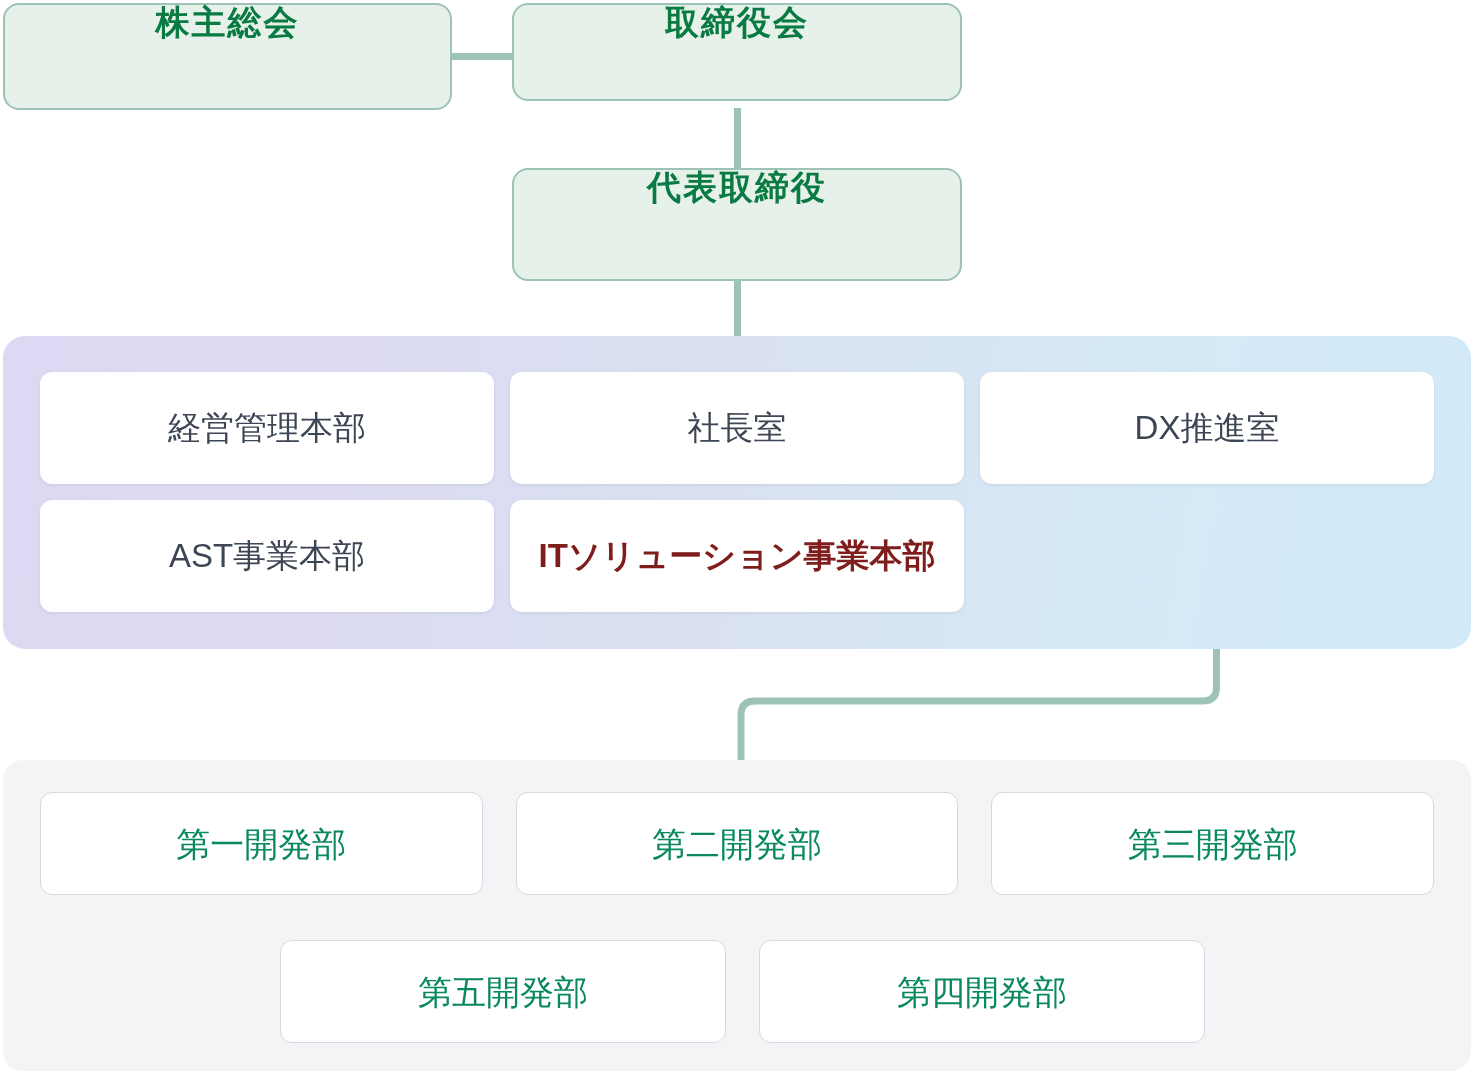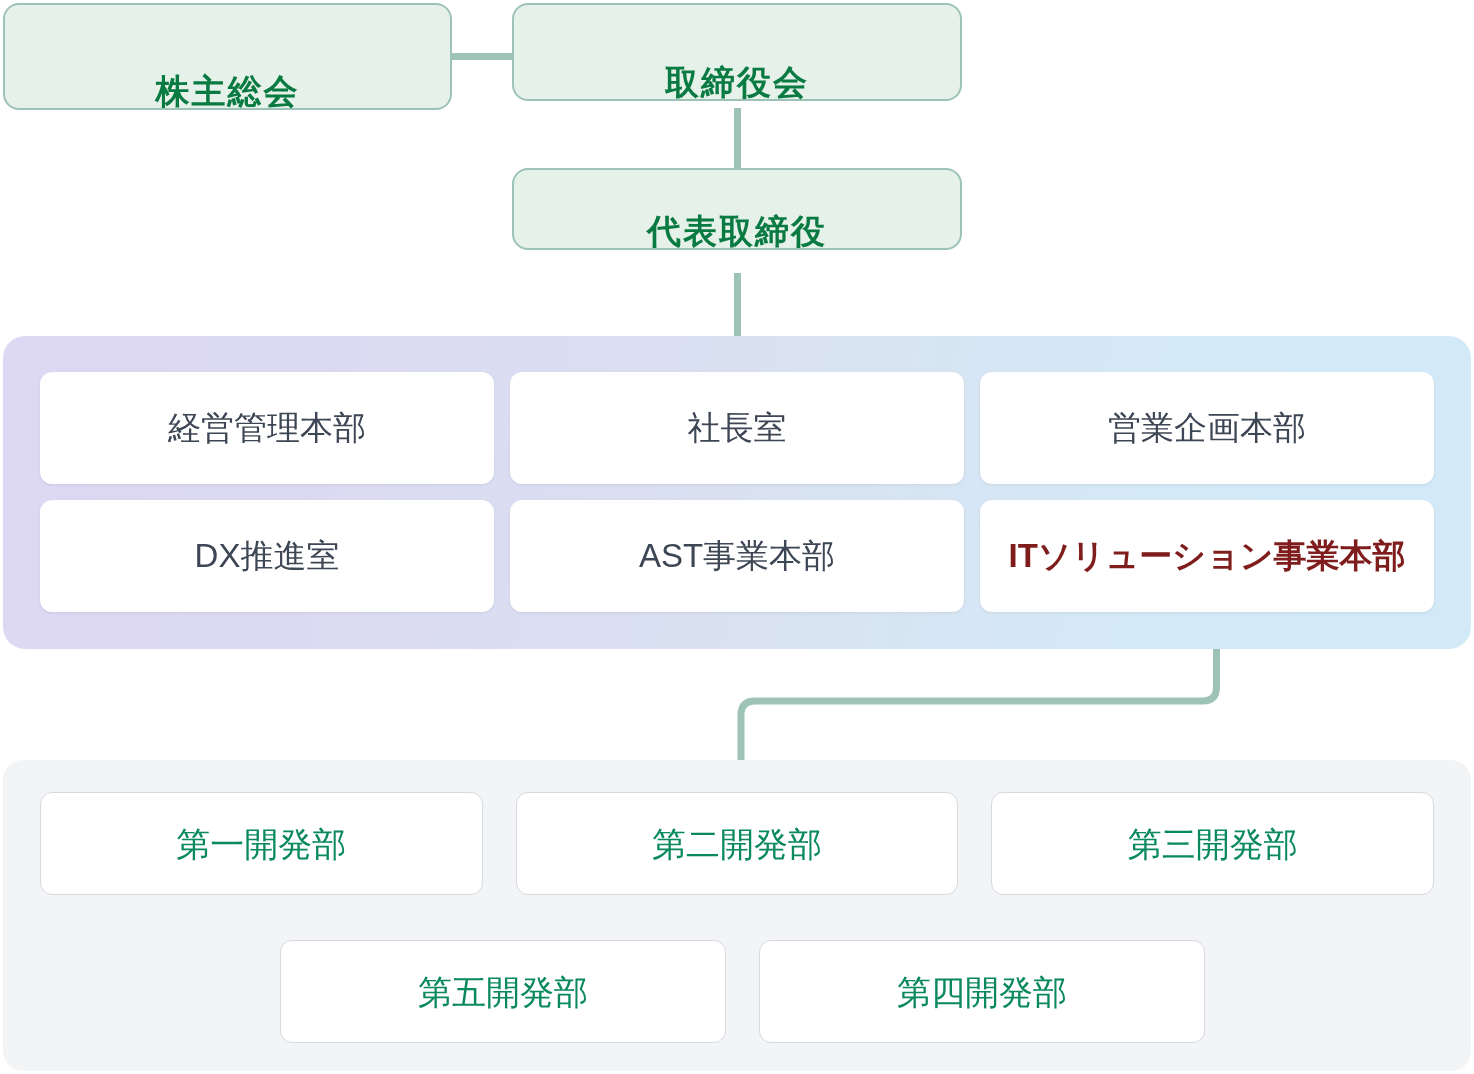--- a/index.html
+++ b/index.html
@@ -35,21 +35,21 @@
     pointer-events: none;
   }
 
   
   .green-box {
     position: absolute;
     background: #e6f2e9;
     border: 2px solid #9dc3b8;
     border-radius: 16px;
     display: flex;
-    align-items: flex-end;
+    align-items: flex-start;
     justify-content: center;
     z-index: 2;
   }
   .green-box .label {
     color: #0a7a43;
     font-weight: bold;
     font-size: 34px;
     letter-spacing: 2px;
     line-height: 1;
   }
@@ -158,40 +158,37 @@
   </div>
 
   <div class="connector connector-h" style="left:450px; top:53px; width:64px;"></div>
 
   <div class="green-box" style="left:512px; top:3px; width:450px; height:98px;">
     <span class="label">取締役会</span>
   </div>
 
   <div class="connector connector-v" style="left:734px; top:108px; width:7px; height:62px;"></div>
 
-  <div class="green-box" style="left:512px; top:168px; width:450px; height:82px;">
+  <div class="green-box" style="left:512px; top:168px; width:450px; height:113px;">
     <span class="label">代表取締役</span>
   </div>
 
   <div class="connector connector-v" style="left:734px; top:273px; width:7px; height:66px;"></div>
 
   <div id="exec-band">
     <div id="exec-grid">
 
       <div class="white-card">
         <span class="label">経営管理本部</span>
       </div>
 
       <div class="white-card">
         <span class="label">社長室</span>
       </div>
 
-      <div class="white-card">
-        <span class="label">営業企画本部</span>
-      </div>
 
       <div class="white-card">
         <span class="label">DX推進室</span>
       </div>
 
       <div class="white-card">
         <span class="label">AST事業本部</span>
       </div>
 
       <div class="white-card highlight">

